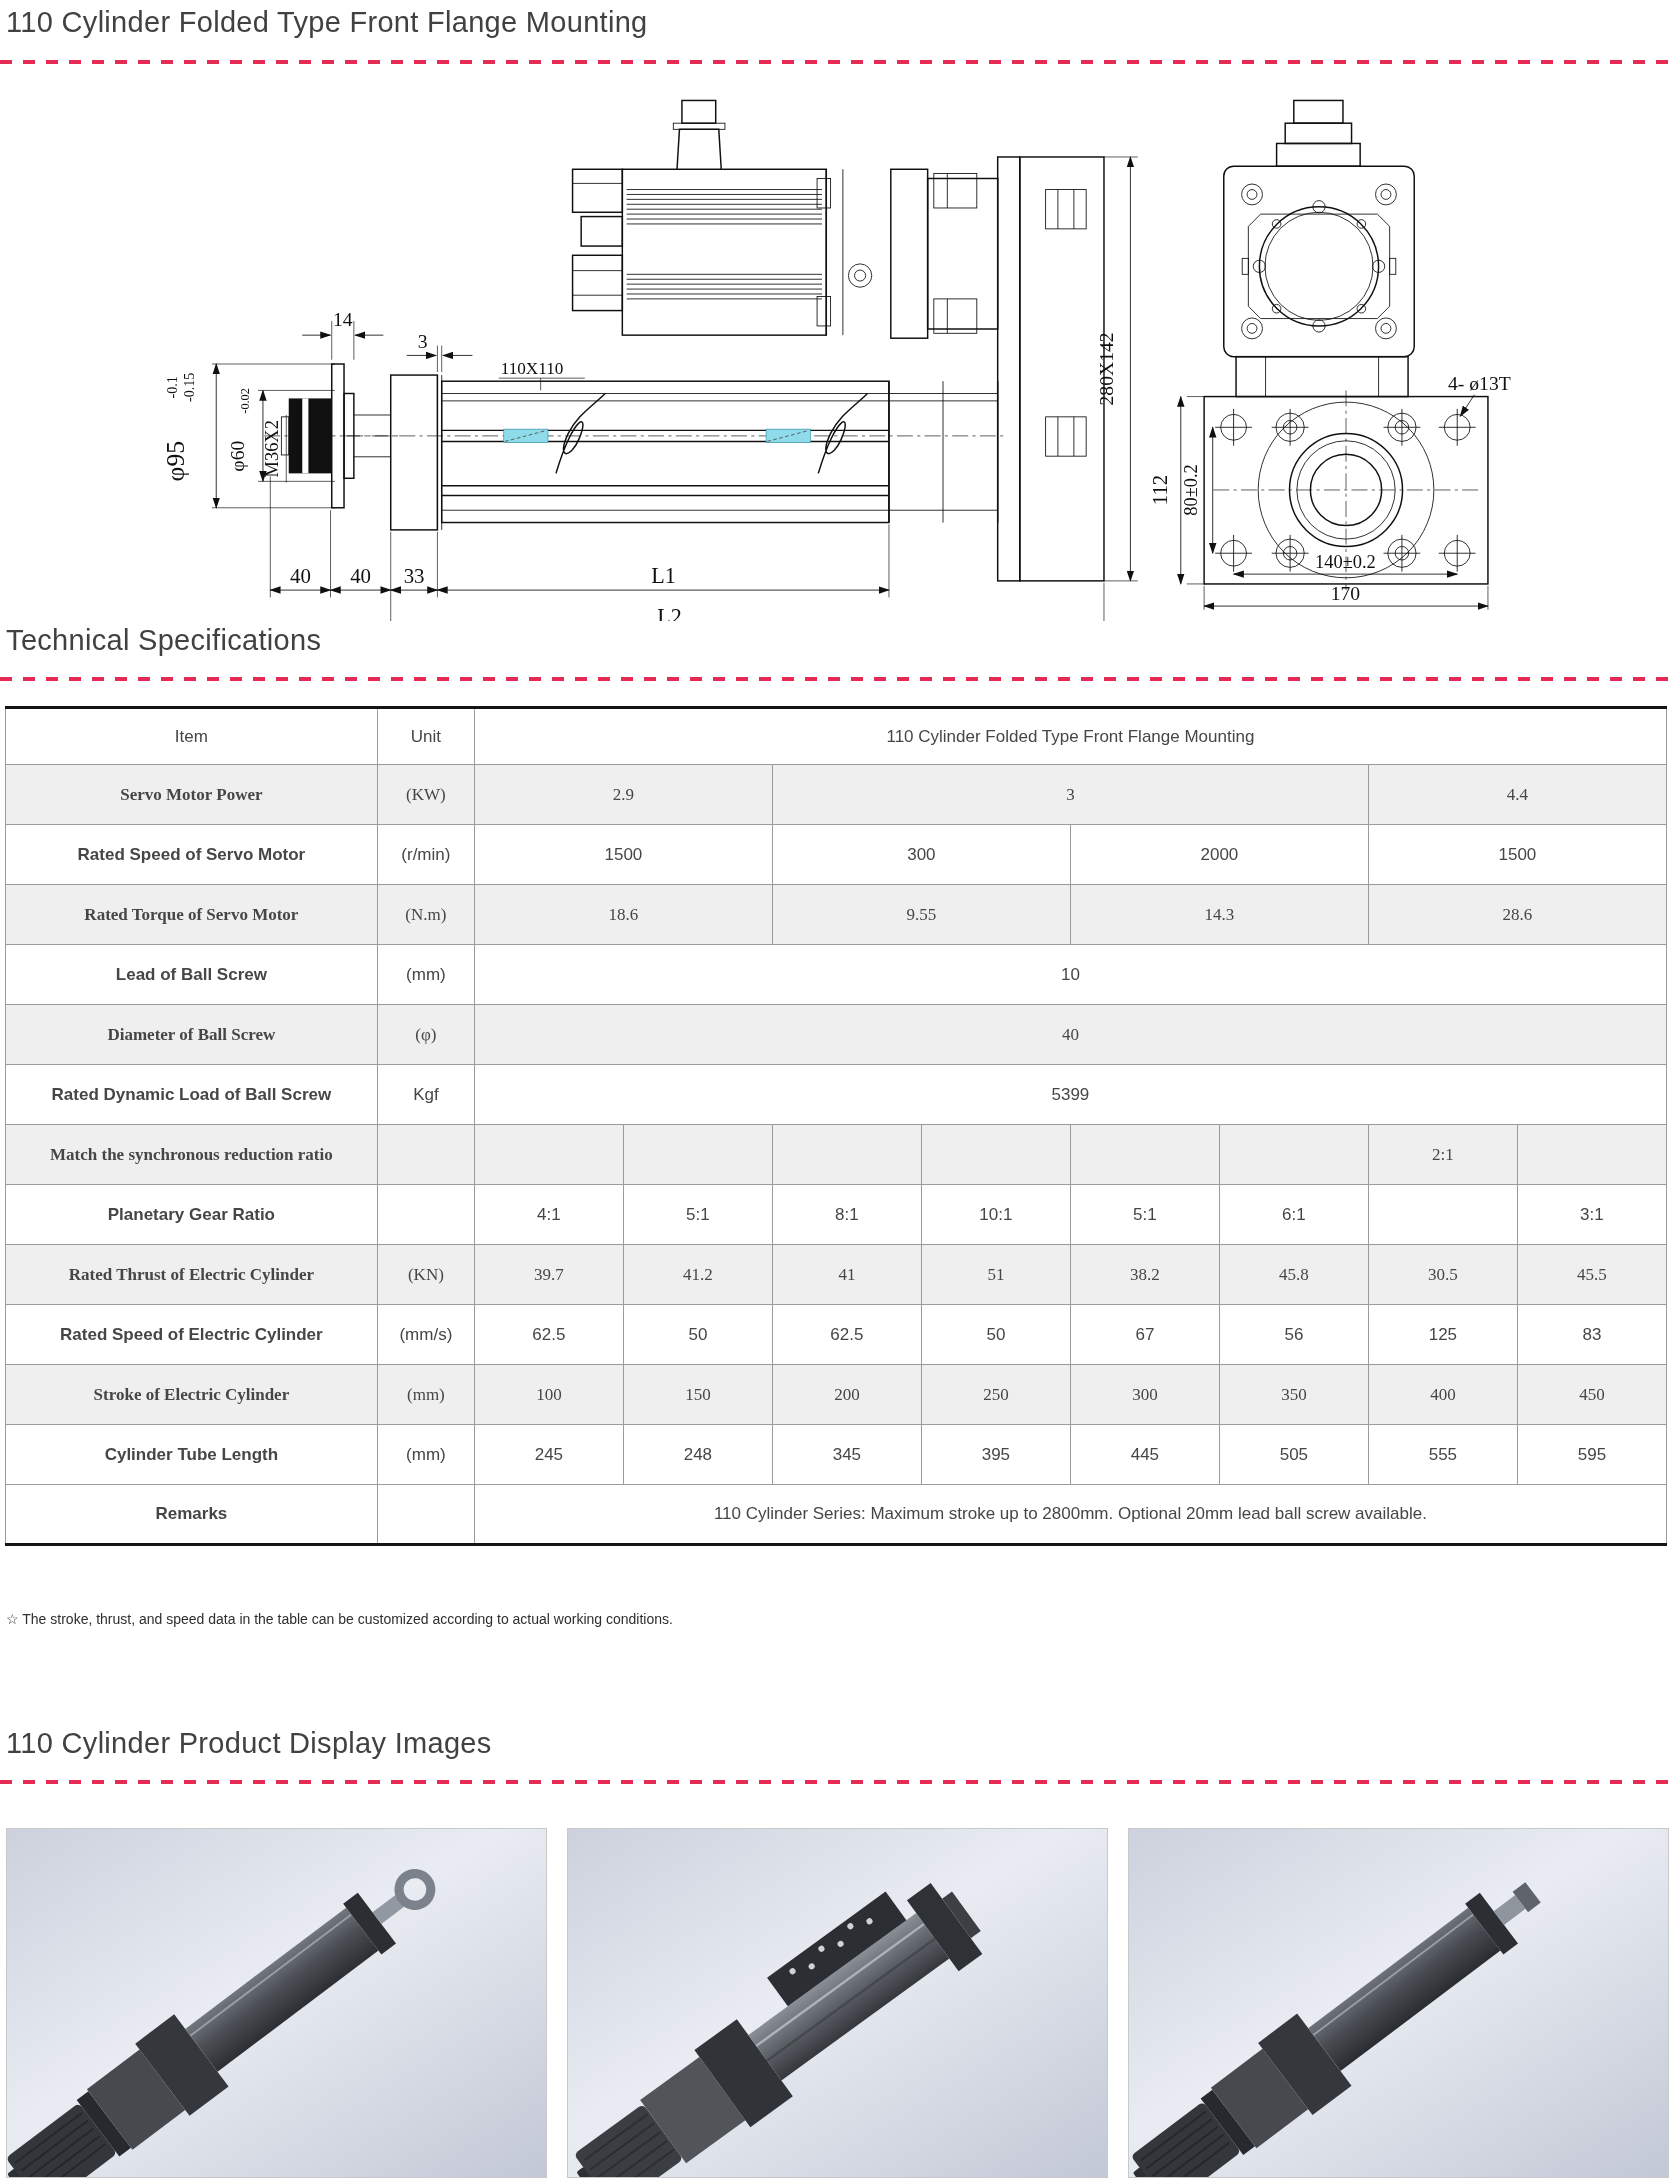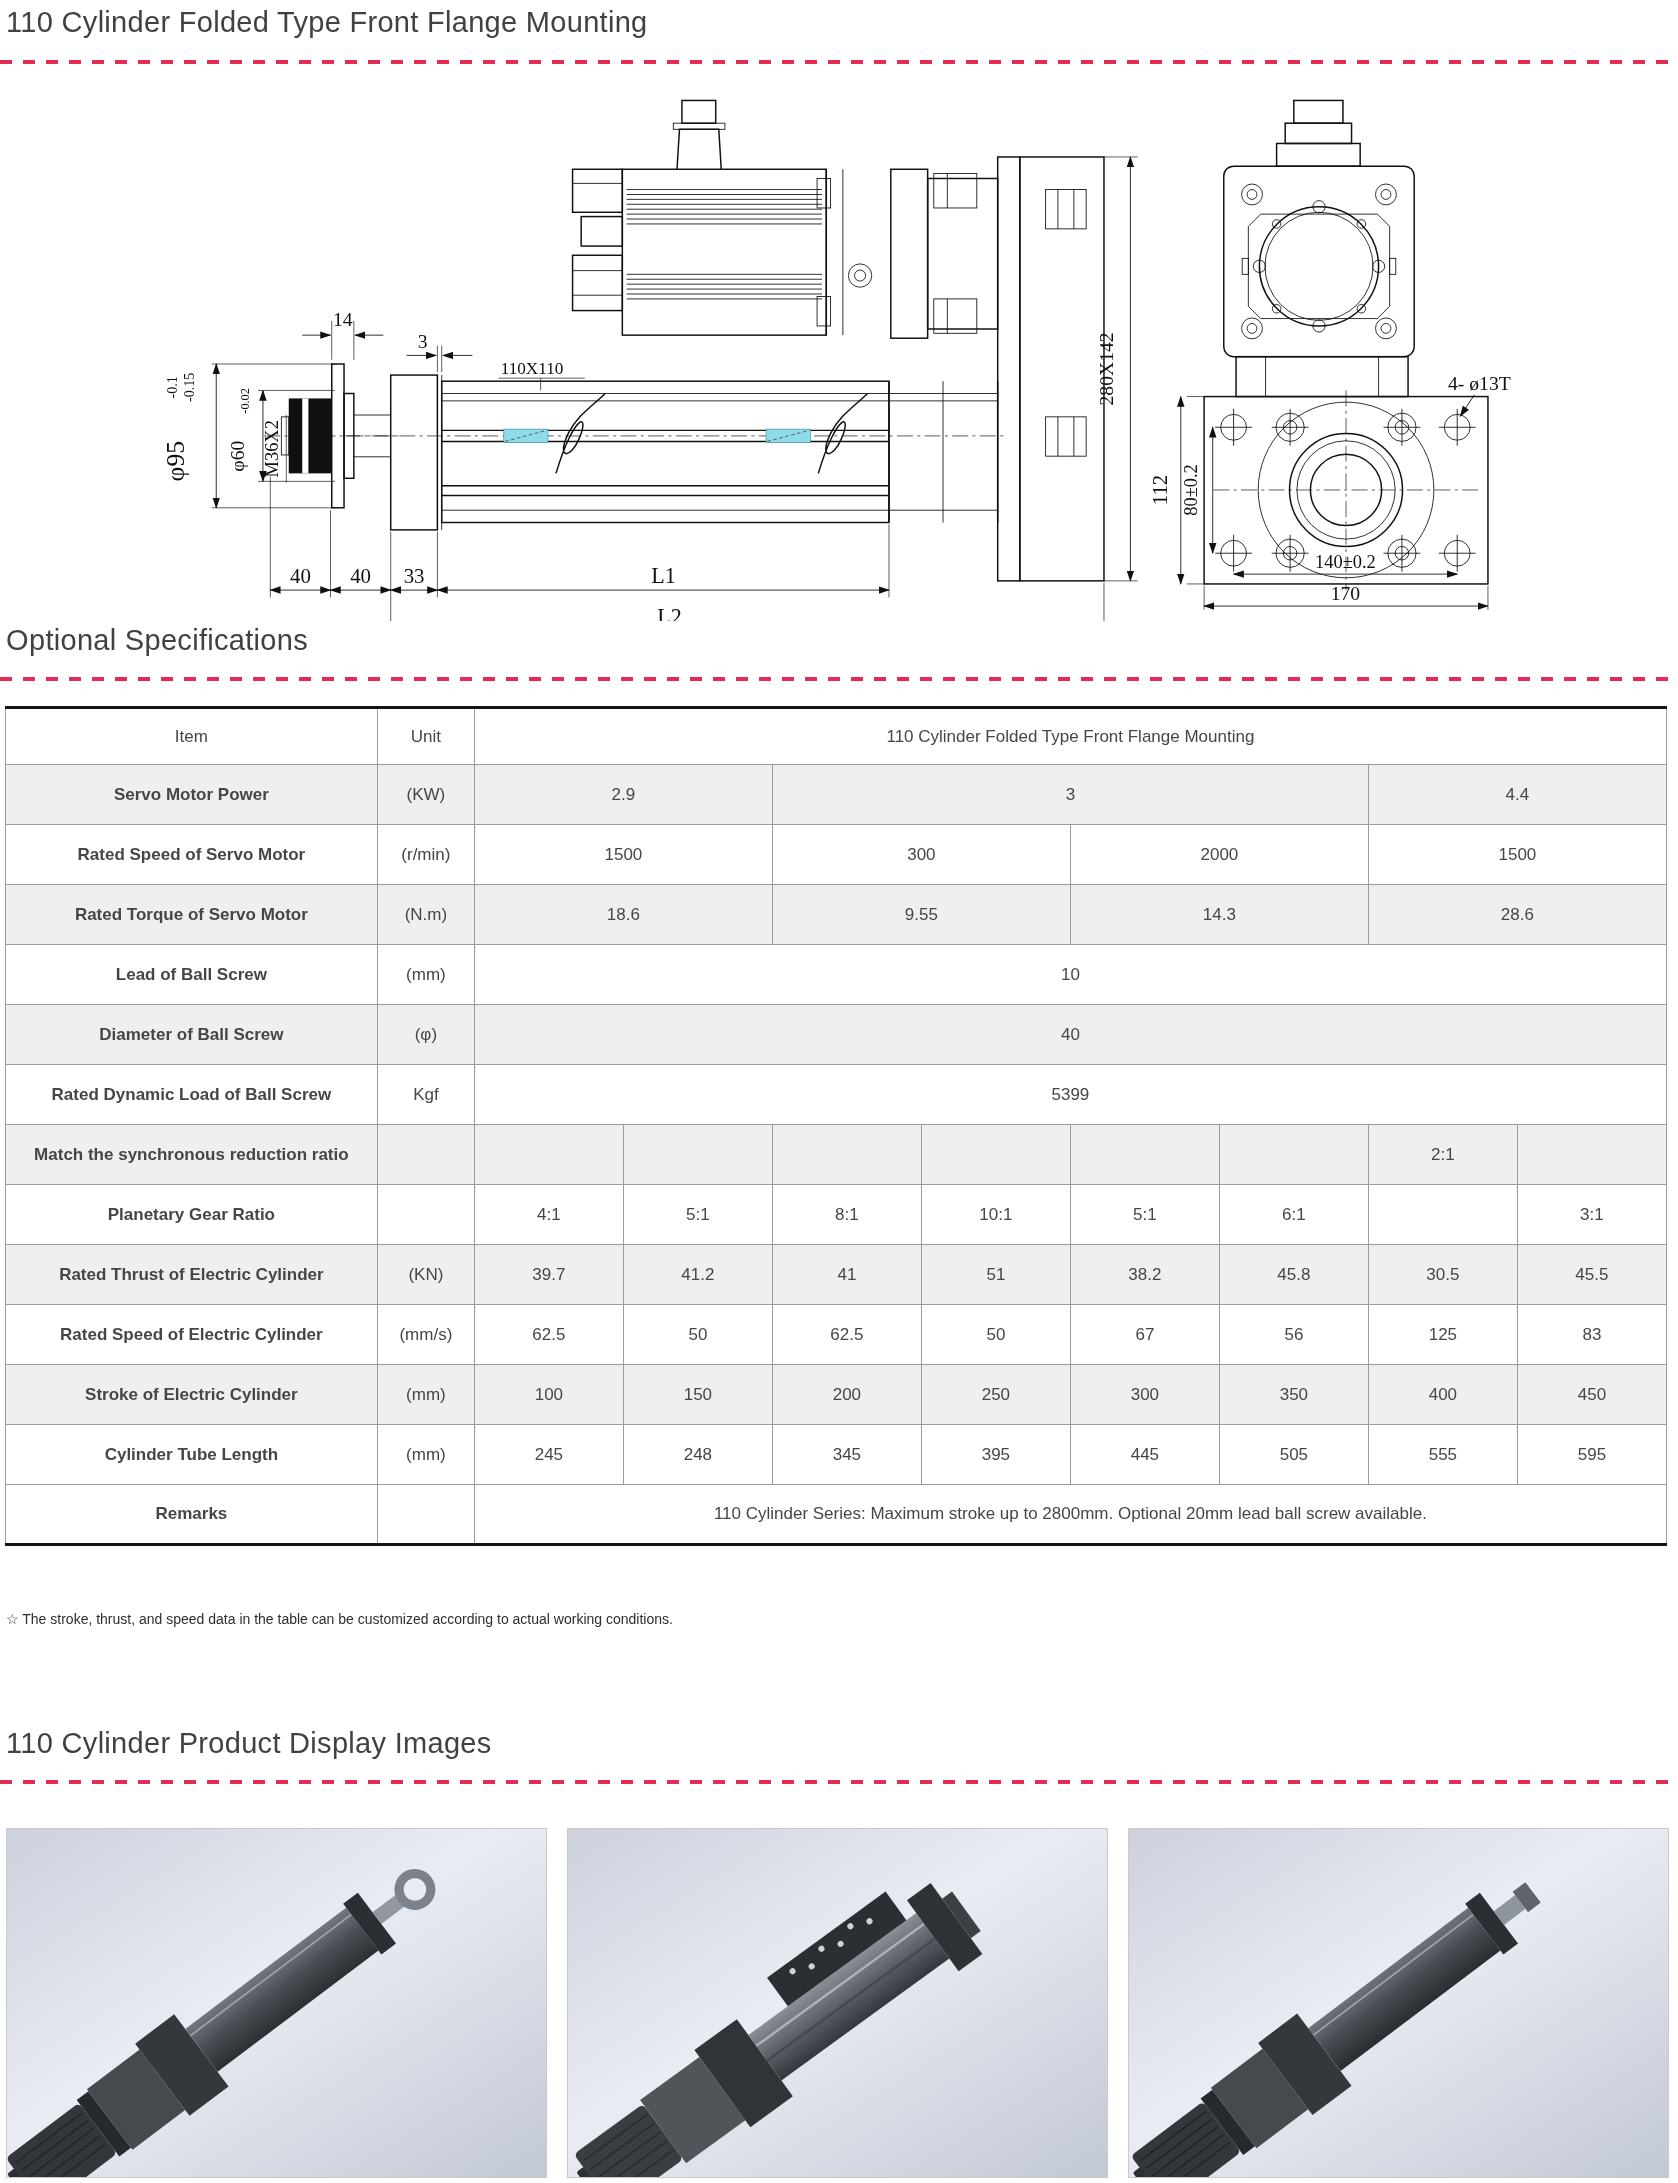--- a/index.html
+++ b/index.html
@@ -30,21 +30,21 @@
   #spec-table { position:absolute; left:4.9px; top:706px; width:1431px; border-collapse:collapse; table-layout:fixed;
     border-top:3.1px solid #141414; border-bottom:3.1px solid #141414; }
   #spec-table td { border:0.6px solid #9b9b9b; text-align:center; vertical-align:middle; color:#464646; font-size:17px; overflow:hidden; }
   #spec-table tr { height:60px; }
   #spec-table tr.hdr { height:57px; }
   td.lbl { font-weight:bold; color:#3c3c3c; }
   td.lbl.lg { font-size:22px; }
   td.lbl.md { font-size:18.4px; }
   td.lbl.sm { font-size:15.4px; }
   td.unitc { font-size:16px; color:#3c3c3c; }
-  tr.shaded td { background:#efefef; }
+  tr.shaded td { background:#efefef;font-family:Liberation Serif, serif; }
   td.item-h, td.unit-h { font-size:21px; color:#3a3a3a; }
   td.prod-h { font-size:18.4px; color:#3a3a3a; }
 
   #footnote { position:absolute; left:6.1px; top:1611px; font-size:14px; color:#2e2e2e; }
 
   #images { position:absolute; left:6.1px; top:1828px; width:1667px; display:flex; gap:20px; }
   .pimg { width:541px; height:350px; border:1.2px solid #c9c9c9;
     background:linear-gradient(148deg,#ccd1dd 0%,#e9ecf2 45%,#c2c8d5 100%); }
   .pimg svg { width:100%; height:100%; display:block; }
 </style>
@@ -302,21 +302,21 @@
     <line class="dim" x1="2008" y1="804" x2="2372" y2="804"></line>
     <text class="dtxt" font-size="30" text-anchor="middle" x="2190" y="794">140±0.2</text>
 
     <line class="ext" x1="1960" y1="823" x2="1960" y2="862"></line>
     <line class="ext" x1="2422" y1="823" x2="2422" y2="862"></line>
     <line class="dim" x1="1960" y1="856" x2="2422" y2="856"></line>
     <text class="dtxt" font-size="32" text-anchor="middle" x="2190" y="846">170</text>
   </g>
 </svg>
 
-<div class="sec-title" id="title-2">Optional Specifications</div>
+<div class="sec-title" id="title-2">Technical Specifications</div>
 <div class="dashline" id="dash-2"></div>
 
 <table id="spec-table">
   <colgroup>
     <col style="width:372px">
       <col style="width:97px">
     <col span="8" style="width:149px">
   </colgroup>
   <tbody id="spec-tbody">
     <tr class="hdr">

